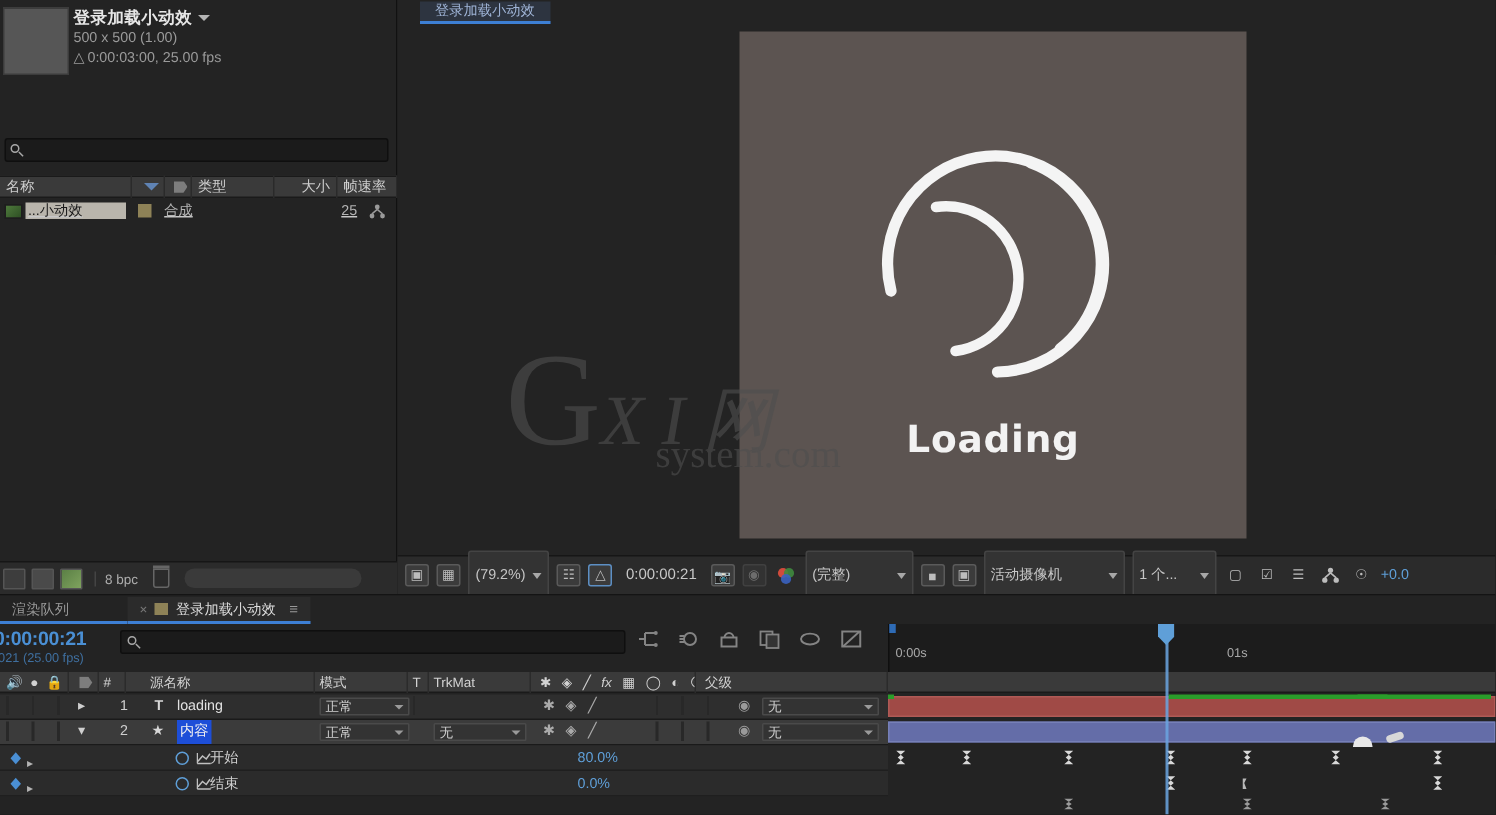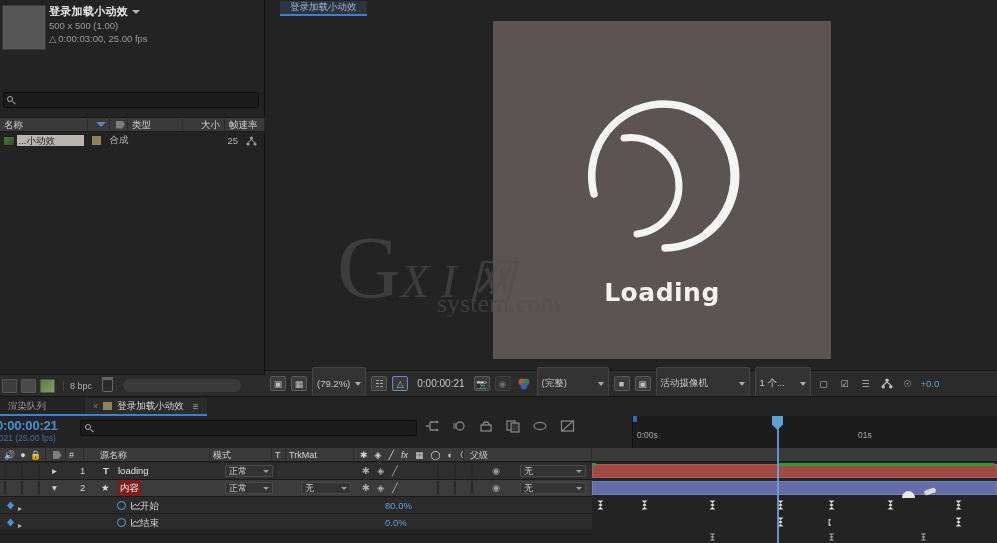--- a/index.html
+++ b/index.html
@@ -33,21 +33,21 @@
   .pc { height:15px; line-height:15px; border-right:1px solid #2a2a2a; padding-left:4px; overflow:hidden; white-space:nowrap;}
   .pc.c1 { width:88px; position:relative;}
   .pc.sortarrow { width:22px; display:flex;align-items:center;justify-content:center; }
   .pc.tagc { width:18px; display:flex;align-items:center;justify-content:center;}
   .pc.c2 { width:55px;}
   .pc.c3 { width:42px; text-align:right; padding-right:4px; padding-left:0;}
   .pc.c4 { width:40px;}
   .sort-tri { width:0;height:0;border-left:5px solid transparent;border-right:5px solid transparent;border-top:5px solid #5f83b4;}
   .tagico { width:9px;height:8px;background:#7d7d7d; clip-path: polygon(0 0, 70% 0, 100% 50%, 70% 100%, 0 100%); position:relative;}
 
-  .proj-row { position:absolute; left:0; top:134px; width:265px; height:13px; display:flex; align-items:center; font-size:9.5px;}
+  .proj-row { position:absolute; left:0; top:134px; width:265px; height:13px; display:flex; align-items:center; font-size:9.5px;text-decoration:underline;}
   .proj-row .thumbi { width:12px;height:10px;margin:0 2px 0 3px; background:linear-gradient(135deg,#4e7a3c,#2e4f24); border:1px solid #1d1d1d;}
   .proj-row .nm { width:70px; background:#b9b5ac; color:#1b1b1b; height:11px; line-height:11px; padding-left:2px; overflow:hidden; white-space:nowrap;}
   .proj-row .sw { width:10px;height:9px;background:#8e8257; margin-left:8px;}
   .proj-row .ty { width:50px; padding-left:8px; color:#b4b4b4;}
   .proj-row .sz { width:62px;}
   .proj-row .fr { width:30px; text-align:right; color:#b4b4b4;}
   .proj-row .flw { width:28px; display:flex; align-items:center; justify-content:center;}
 
   .proj-foot { position:absolute; left:0; bottom:0; width:265px; height:22px; background:#2b2b2b; border-top:1px solid #161616; display:flex; align-items:center; gap:4px; padding-left:2px;margin-top:48px;}
   .pf-ico { width:15px;height:14px; border:1px solid #555; background:#3d3d3d; border-radius:1px;}
@@ -91,34 +91,34 @@
 
   .tl-top { position:absolute; left:0; top:19px; width:997px; height:32px; background:#232323;}
   .tl-tc { position:absolute; left:0; top:2px; width:80px;}
   .tl-tc .big { font-size:13px; font-weight:bold; color:#4a8fd4; letter-spacing:-.2px; margin-left:-4px;}
   .tl-tc .sm { font-size:8.5px; color:#3f6f9f; margin-left:-6px;}
   .tl-search { position:absolute; left:80px; top:4px; width:337px; height:16px; background:#1b1b1b; border:1px solid #0f0f0f; border-radius:2px; display:flex; align-items:center; padding-left:4px;}
   .tl-search input{flex:1;background:transparent;border:0;outline:none;color:#c8c8c8;font-size:9px;font-family:inherit;padding-left:4px;}
   .tl-tools { position:absolute; left:425px; top:3px; display:flex; gap:13px; align-items:center;}
   .tl-tools .ti { width:14px;height:14px; opacity:.75;}
 
-  .ruler { position:absolute; left:592px; top:19px; right:0; height:32px; background:#1c1c1c; border-left:1px solid #0f0f0f;margin-left:40px;}
+  .ruler { position:absolute; left:592px; top:19px; right:0; height:32px; background:#1c1c1c; border-left:1px solid #0f0f0f;}
   .ruler .lbl { position:absolute; top:14px; font-size:8.5px; color:#a8a8a8;}
   .wab { position:absolute; left:0; top:0; height:6px; background:#2e6bb5; width:4px;}
   .wab.r { right:0; }
 
   .tl-cols { position:absolute; left:0; top:51px; width:997px; height:14px; background:#3a3a3a; font-size:9px; color:#d2d2d2; border-bottom:1px solid #1a1a1a;}
   .tl-cols .seg { position:absolute; top:0; height:14px; line-height:14px; border-right:1px solid #2b2b2b; padding-left:3px; white-space:nowrap; overflow:hidden;}
 
   .lrow { position:absolute; left:0; width:592px; height:17px; font-size:9.5px; border-bottom:1px solid #1a1a1a; background:#2e2e2e;}
   .lrow.sel { background:#3b3b3b;}
   .lcell { position:absolute; top:0; height:16px; line-height:16px;}
   .sqsw { width:12px;height:11px; background:#3a3a3a; border:1px solid #282828; margin-top:2px;}
   .colorchip { width:10px;height:11px; margin-top:2px;}
-  .ddn { height:12px; background:#333; border:1px solid #4a4a4a; border-radius:1px; display:flex; align-items:center; justify-content:space-between; padding:0 3px; margin-top:2px; font-size:9px; color:#cfcfcf;margin-left:12px;}
+  .ddn { height:12px; background:#333; border:1px solid #4a4a4a; border-radius:1px; display:flex; align-items:center; justify-content:space-between; padding:0 3px; margin-top:2px; font-size:9px; color:#cfcfcf;}
   .ddn .dn { width:0;height:0;border-left:3px solid transparent;border-right:3px solid transparent;border-top:3.5px solid #9a9a9a;}
   .swi { width:9px;height:9px; margin-top:3px; opacity:.8;}
 
   .prow { position:absolute; left:0; width:592px; height:17px; font-size:9.5px; background:#2b2b2b; border-bottom:1px solid #1f1f1f;}
   .pname { position:absolute; left:140px; top:0; height:17px; line-height:17px; color:#d0d0d0;}
   .pval { position:absolute; left:385px; top:0; height:17px; line-height:17px; color:#5f9fd8;}
   .kfnav { position:absolute; left:6px; top:4px; width:9px;height:9px; }
   .stopw { position:absolute; left:117px; top:4px; width:9px;height:9px; border:1.3px solid #5f9fd8; border-radius:50%;}
   .graphi { position:absolute; left:131px; top:4px; width:10px;height:9px;}
 
@@ -403,21 +403,21 @@
     </div>
 
     <div class="lrow sel" style="top:83px;">
       <span class="lcell" style="left:4px;"><span class="sqsw"></span></span>
       <span class="lcell" style="left:21px;"><span class="sqsw"></span></span>
       <span class="lcell" style="left:38px;"><span class="sqsw"></span></span>
       <span class="lcell" style="left:52px;color:#cfcfcf;">▾</span>
       <span class="lcell" style="left:64px;"><span class="colorchip" style="background:#6b74b4;"></span></span>
       <span class="lcell" style="left:80px;color:#cfcfcf;">2</span>
       <span class="lcell" style="left:101px;color:#d8d8d8;">★</span>
-      <span class="lcell" style="left:118px;color:#f0f0f0;background:#7f1d1d;padding:0 2px;">内容</span>
+      <span class="lcell" style="left:118px;color:#f0f0f0;background:#1d4ed8;padding:0 2px;">内容</span>
       <span class="lcell" style="left:213px;width:60px;">
           <span class="ddn">
             <span>正常</span>
             <span class="dn"></span>
           </span>
         </span>
       <span class="lcell" style="left:289px;width:62px;">
           <span class="ddn">
             <span>无</span>
             <span class="dn"></span>

